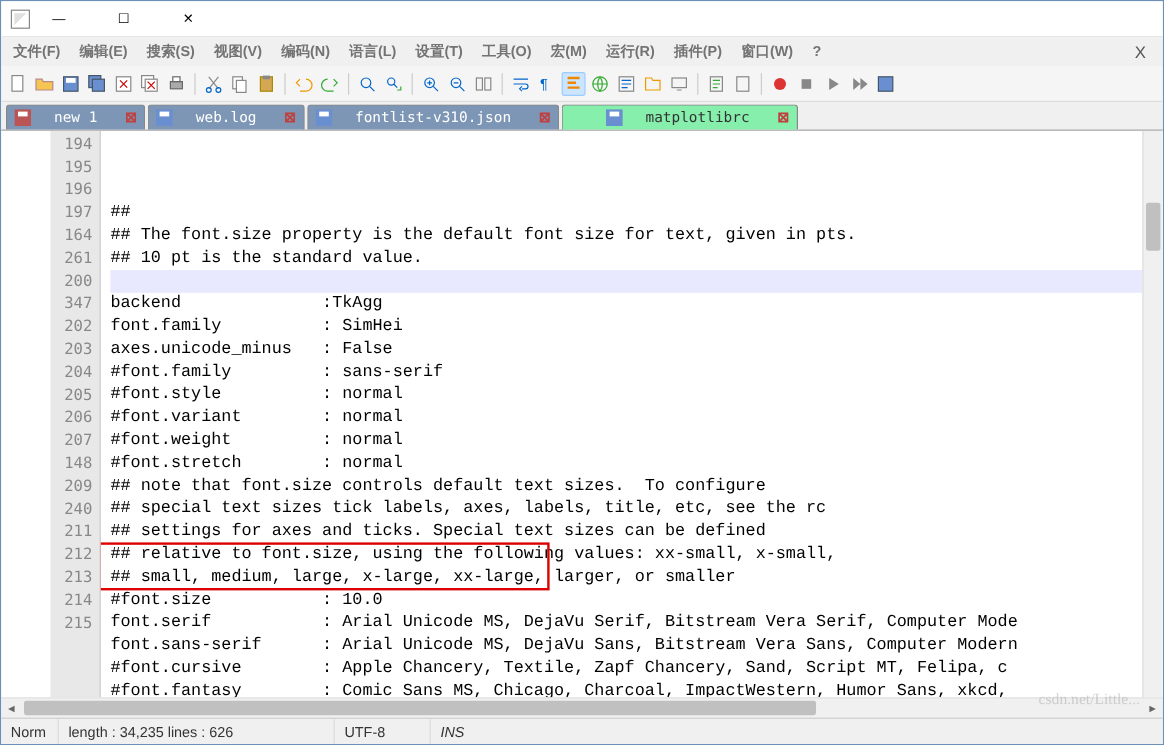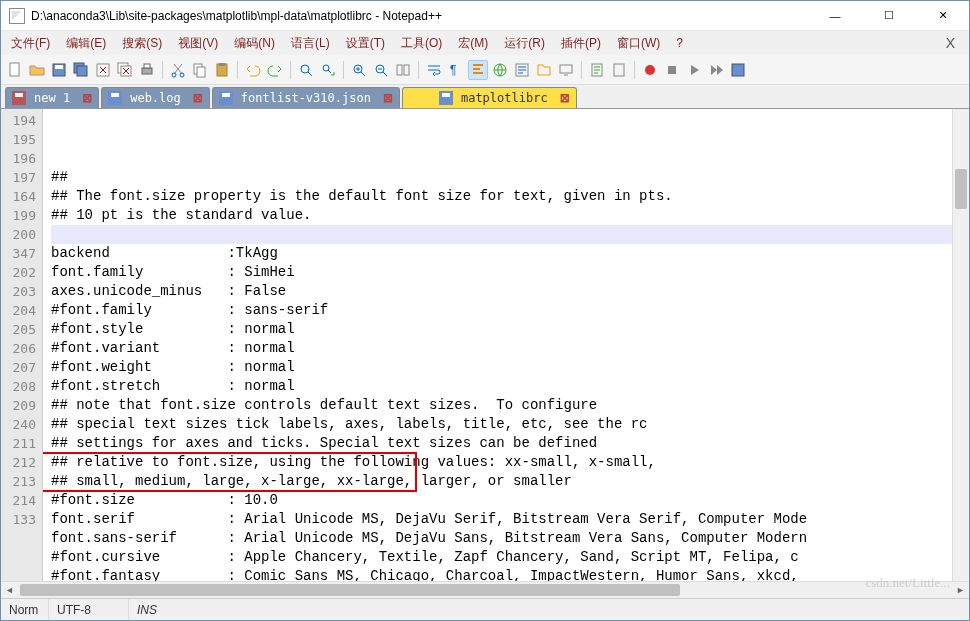--- a/index.html
+++ b/index.html
@@ -4,33 +4,33 @@
 <style>
 * { margin: 0; padding: 0; box-sizing: border-box; }
 body { font-family: "Segoe UI", Tahoma, sans-serif; font-size: 12px; background: #fff; width: 970px; height: 621px; overflow: hidden; border: 1px solid #6b8fb5; display: flex; flex-direction: column; }
 .title-bar { height: 30px; background: #fff; display: flex; align-items: center; padding: 0 8px; border-bottom: 1px solid #e5e5e5; }
 .title-icon { width: 16px; height: 16px; background: #fff; border: 1px solid #888; margin-right: 6px; position: relative; }
 .title-icon::before { content: ""; position: absolute; left: 2px; top: 2px; right: 2px; bottom: 2px; background: linear-gradient(135deg, #e0e0e0 50%, transparent 50%); }
 .title-text { flex: 1; font-size: 12px; color: #000; }
 .win-controls { display: flex; gap: 18px; align-items: center; }
 .win-btn { width: 36px; height: 30px; display: flex; align-items: center; justify-content: center; font-size: 11px; color: #000; cursor: pointer; }
 .menu-bar { height: 24px; display: flex; align-items: center; padding: 0 6px; gap: 8px; background: #f0f0f0; }
-.menu-item { padding: 2px 4px; font-size: 12px; color: #7f1d1d; cursor: pointer; }
+.menu-item { padding: 2px 4px; font-size: 12px; color: #737373; cursor: pointer; font-weight: bold; }
 .menu-close { margin-left: auto; font-family: Arial; font-size: 14px; color: #555; padding: 0 8px; cursor: pointer; }
 .toolbar { height: 30px; background: #f5f5f5; display: flex; align-items: center; padding: 2px 4px; gap: 2px; border-bottom: 1px solid #ddd; }
 .tb-icon { width: 20px; height: 20px; display: flex; align-items: center; justify-content: center; cursor: pointer; border: 1px solid transparent; border-radius: 2px; }
 .tb-icon svg { width: 16px; height: 16px; }
 .tb-sep { width: 1px; height: 18px; background: #ccc; margin: 0 3px; }
 .tb-icon.active { background: #cce5ff; border: 1px solid #99ccff; }
 .tab-bar { height: 24px; background: #f0f0f0; display: flex; align-items: flex-end; padding: 0 4px; border-bottom: 1px solid #999; }
-.tab { display: flex; align-items: center; padding: 3px 6px; font-family: Consolas, monospace; font-size: 12px; border: 1px solid #888; border-bottom: none; margin-right: 2px; background: #7d96b5; color: #fff; border-radius: 3px 3px 0 0; cursor: pointer; gap: 8px; }
-.tab.active { background: #fde047; color: #333; padding-left: 36px; }
+.tab { display: flex; align-items: center; padding: 3px 6px; font-family: Consolas, monospace; font-size: 12px; border: 1px solid #888; border-bottom: none; margin-right: 2px; background: #7d96b5; color: #fff; border-radius: 3px 3px 0 0; cursor: pointer; gap: 19px; }
+.tab.active { background: #86efac; color: #333; padding-left: 36px; }
 .tab .save-icon { width: 14px; height: 14px; display: inline-flex; }
 .tab .close-x { color: #c04040; font-weight: bold; margin-left: 4px; font-family: Arial; }
-.editor-area { flex: 1; display: flex; overflow: hidden; background: #fff; position: relative; }
+.editor-area { flex: 1; display: flex; overflow: hidden; background: #fff; position: relative; padding-left: 41px; }
 .gutter { width: 42px; background: #e8e8e8; border-right: 1px solid #ccc; font-family: Consolas, monospace; font-size: 13px; color: #888; text-align: right; padding: 2px 6px 2px 2px; line-height: 19px; }
 .code { flex: 1; font-family: Consolas, "Courier New", monospace; font-size: 14px; line-height: 19px; padding: 2px 0 2px 8px; white-space: pre; overflow: hidden; color: #000; position: relative; }
 .code .line { height: 19px; }
 .code .current-line { background: #e8e8ff; }
 .highlight-box { position: absolute; border: 2px solid #d00; pointer-events: none; }
 .scrollbar-v { width: 17px; background: #f0f0f0; border-left: 1px solid #ddd; position: relative; }
 .scrollbar-v .thumb { position: absolute; left: 2px; right: 2px; top: 60px; height: 40px; background: #c0c0c0; border-radius: 2px; }
 .scrollbar-h { height: 17px; background: #f0f0f0; border-top: 1px solid #ddd; display: flex; }
 .scrollbar-h .track { flex: 1; position: relative; }
 .scrollbar-h .thumb { position: absolute; top: 2px; bottom: 2px; left: 2px; width: 660px; background: #c0c0c0; border-radius: 2px; }
@@ -38,21 +38,20 @@
 .status-bar { height: 22px; background: #f0f0f0; border-top: 1px solid #ccc; display: flex; align-items: flex-end; font-size: 12px; color: #333; }
 .status-cell { padding: 0 8px; border-right: 1px solid #ddd; height: 100%; display: flex; align-items: center; }
 .status-cell:last-child { border-right: none; font-style: italic; }
 .watermark { position: absolute; right: 20px; bottom: 30px; font-size: 13px; color: rgba(150,150,150,0.4); font-family: Liberation Serif, serif; pointer-events: none; }
 </style>
 </head>
 <body>
 
 <div class="title-bar">
   <span class="title-icon"></span>
-  <span class="title-text">D:\anaconda3\Lib\site-packages\matplotlib\mpl-data\matplotlibrc - Notepad++</span>
   <div class="win-controls">
     <div class="win-btn">—</div>
     <div class="win-btn">☐</div>
     <div class="win-btn">✕</div>
   </div>
 </div>
 
 <div class="menu-bar">
   <span class="menu-item">文件(F)</span>
   <span class="menu-item">编辑(E)</span>
@@ -298,53 +297,54 @@
   </div>
 </div>
 
 <div class="editor-area">
   <div class="gutter" id="gutter">
       <div>194</div>
       <div>195</div>
       <div>196</div>
       <div>197</div>
       <div>164</div>
-      <div>199</div>
+      <div>261</div>
       <div>200</div>
       <div>347</div>
       <div>202</div>
       <div>203</div>
       <div>204</div>
       <div>205</div>
       <div>206</div>
       <div>207</div>
-      <div>208</div>
+      <div>148</div>
       <div>209</div>
       <div>240</div>
       <div>211</div>
       <div>212</div>
       <div>213</div>
       <div>214</div>
-      <div>133</div>
+      <div>215</div>
     </div>
   <div class="code" id="code">
     <div class="highlight-box" style="left:-2px; top:343px; width:376px; height:40px;"></div>
   <div class="line">##</div><div class="line">## The font.size property is the default font size for text, given in pts.</div><div class="line">## 10 pt is the standard value.</div><div class="line current-line"></div><div class="line">backend              :TkAgg</div><div class="line">font.family          : SimHei</div><div class="line">axes.unicode_minus   : False</div><div class="line">#font.family         : sans-serif</div><div class="line">#font.style          : normal</div><div class="line">#font.variant        : normal</div><div class="line">#font.weight         : normal</div><div class="line">#font.stretch        : normal</div><div class="line">## note that font.size controls default text sizes.  To configure</div><div class="line">## special text sizes tick labels, axes, labels, title, etc, see the rc</div><div class="line">## settings for axes and ticks. Special text sizes can be defined</div><div class="line">## relative to font.size, using the following values: xx-small, x-small,</div><div class="line">## small, medium, large, x-large, xx-large, larger, or smaller</div><div class="line">#font.size           : 10.0</div><div class="line">font.serif           : Arial Unicode MS, DejaVu Serif, Bitstream Vera Serif, Computer Mode</div><div class="line">font.sans-serif      : Arial Unicode MS, DejaVu Sans, Bitstream Vera Sans, Computer Modern</div><div class="line">#font.cursive        : Apple Chancery, Textile, Zapf Chancery, Sand, Script MT, Felipa, c</div><div class="line">#font.fantasy        : Comic Sans MS, Chicago, Charcoal, ImpactWestern, Humor Sans, xkcd,</div></div>
   <div class="scrollbar-v">
       <div class="thumb"></div>
     </div>
 </div>
 
 <div class="scrollbar-h">
   <div class="arrow">◄</div>
   <div class="track">
       <div class="thumb"></div>
     </div>
   <div class="arrow">►</div>
 </div>
 
 <div class="status-bar">
   <div class="status-cell" style="width:48px">Norm</div>
+  <div class="status-cell" style="width:230px">length : 34,235    lines : 626</div>
   <div class="status-cell" style="width:80px">UTF-8</div>
   <div class="status-cell" style="width:50px">INS</div>
 </div>
 
 <div class="watermark">csdn.net/Little...</div>
 
 </body></html>

